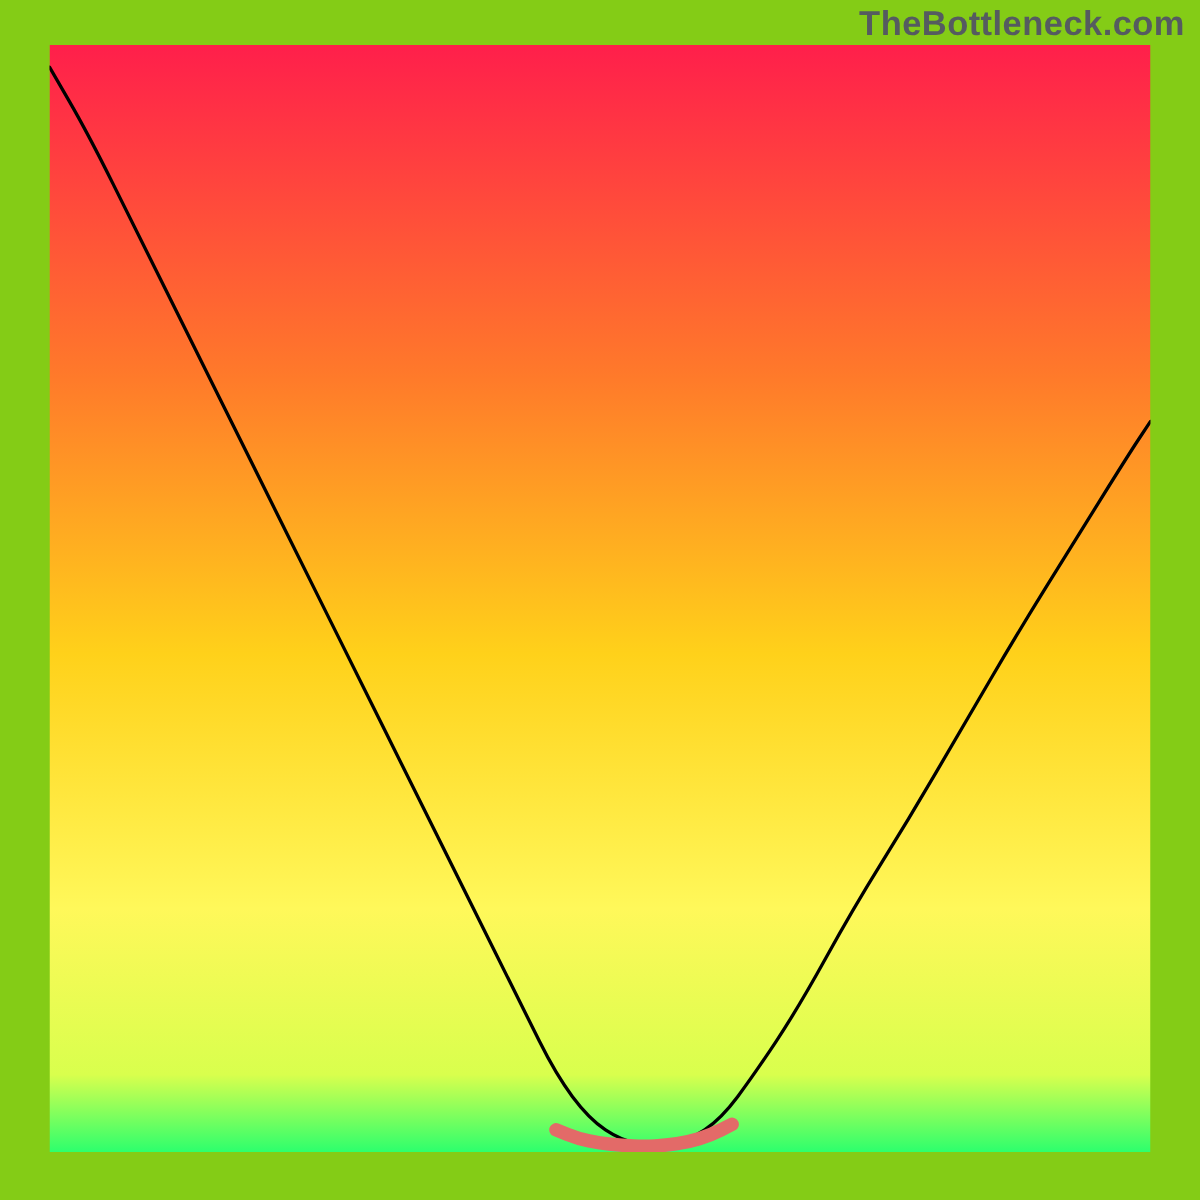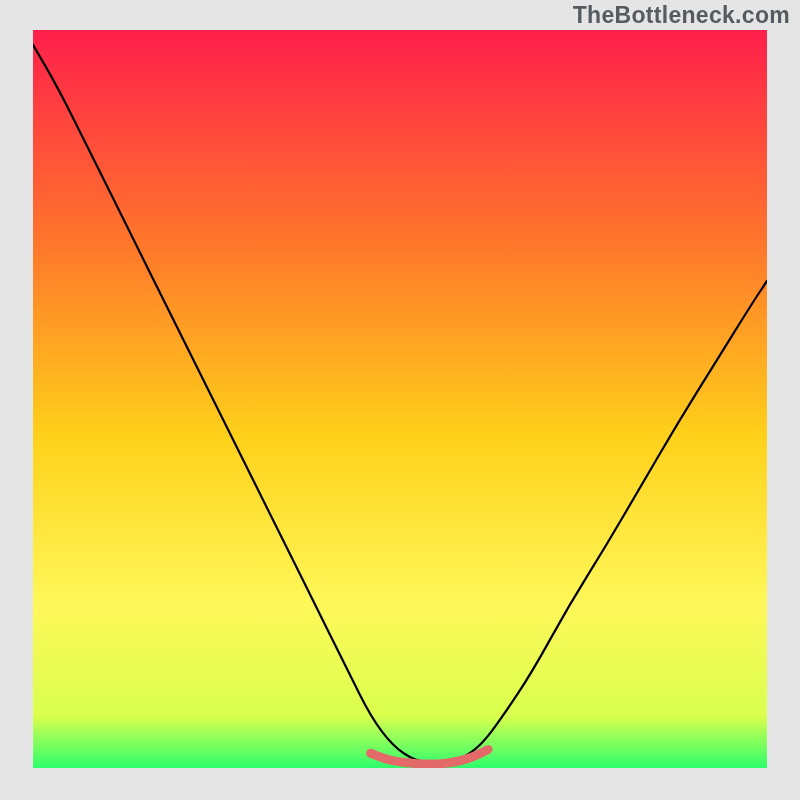--- a/index.html
+++ b/index.html
@@ -8,21 +8,21 @@
     width: 800px;
     height: 800px;
     overflow: hidden;
     background: #000;
     font-family: Arial, Helvetica, sans-serif;
   }
   .frame {
     position: relative;
     width: 800px;
     height: 800px;
-    background: #e5e5e5;
+    background: #84cc16;
   }
   .watermark {
     position: absolute;
     top: 2px;
     right: 10px;
     color: #555b60;
     font-size: 23px;
     font-weight: 600;
     letter-spacing: 0.3px;
     z-index: 4;

